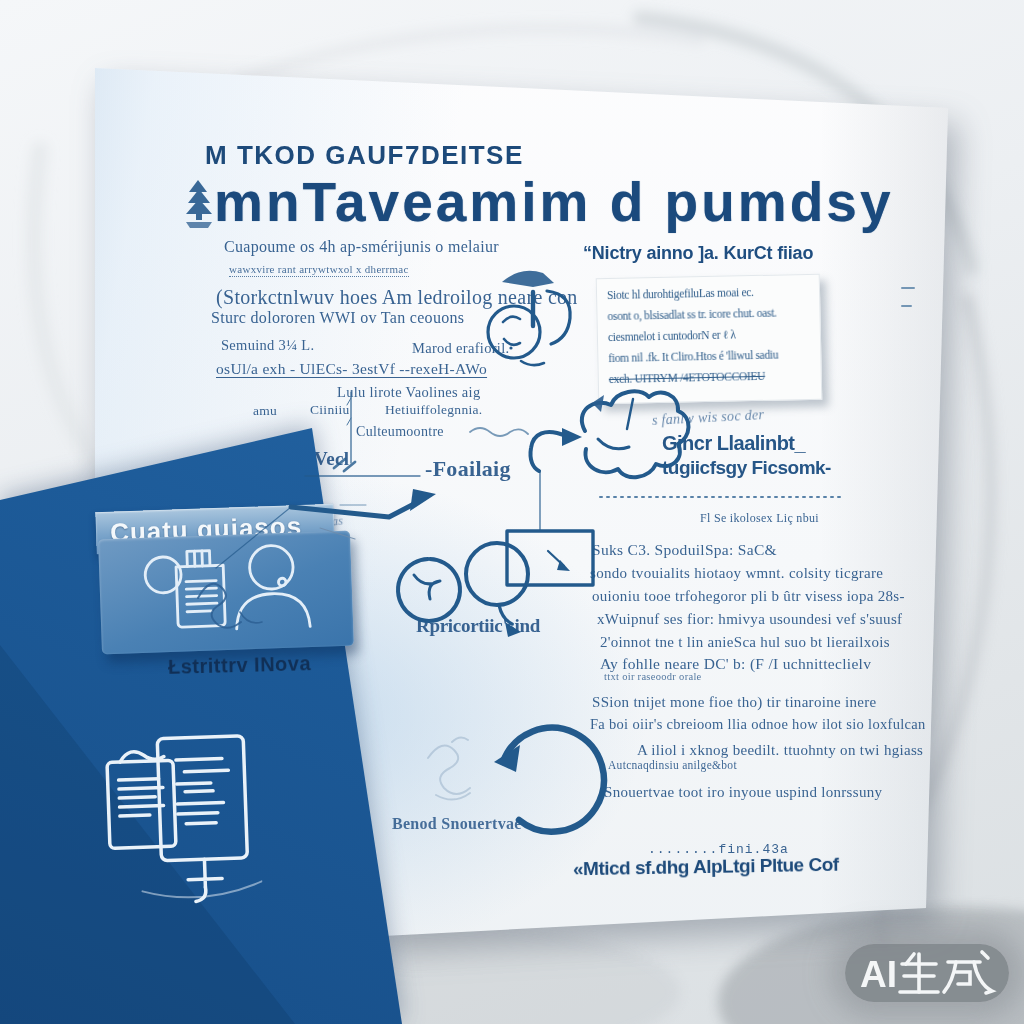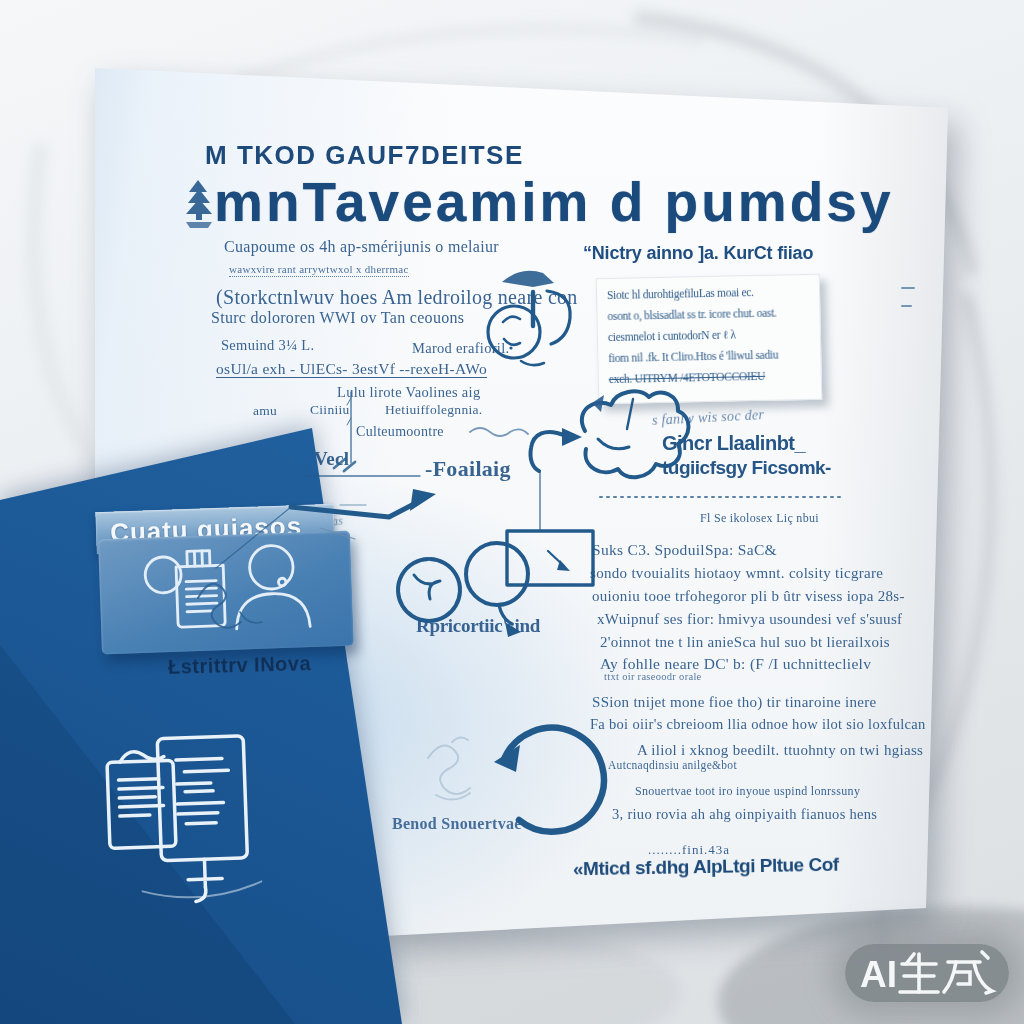--- a/index.html
+++ b/index.html
@@ -124,24 +124,23 @@
     <div class="t serif garble" style="left:590px;top:565px;font-size:15px;">sondo tvouialits hiotaoy wmnt. colsity ticgrare</div>
     <div class="t serif garble" style="left:592px;top:588px;font-size:15px;">ouioniu tooe trfohegoror pli b ûtr visess iopa 28s-</div>
     <div class="t serif garble" style="left:597px;top:611px;font-size:15px;">xWuipnuf ses fior: hmivya usoundesi vef s'suusf</div>
     <div class="t serif garble" style="left:600px;top:634px;font-size:15px;">2'oinnot tne t lin anieSca hul suo bt lierailxois</div>
     <div class="t serif garble" style="left:600px;top:655px;font-size:15.5px;">Ay fohlle neare DC' b: (F /I uchnitteclielv</div>
     <div class="t serif garble" style="left:604px;top:671px;font-size:10.5px;opacity:.8;">ttxt oir raseoodr orale</div>
     <div class="t serif garble" style="left:592px;top:694px;font-size:15px;">SSion tnijet mone fioe tho) tir tinaroine inere</div>
     <div class="t serif garble" style="left:590px;top:716px;font-size:14.5px;">Fa boi oiir's cbreioom llia odnoe how ilot sio loxfulcan</div>
     <div class="t serif garble" style="left:604px;top:742px;font-size:15px;margin-left:33px;">A iliol i xknog beedilt. ttuohnty on twi hgiass</div>
     <div class="t serif garble" style="left:608px;top:759px;font-size:11.5px;opacity:.9;">Autcnaqdinsiu anilge&amp;bot</div>
-    <div class="t serif garble" style="left:604px;top:784px;font-size:12px;margin-left:31px;">Snouertvae toot iro inyoue uspind lonrssuny</div>
-    <div class="t serif garble" style="left:612px;top:806px;font-size:14.5px;">3, riuo rovia ah ahg oinpiyaith fianuos hens</div>
-
-    <div class="t serif garble" style="left:648px;top:842px;font-size:13px;letter-spacing:1px;">........fini.43a</div>
+    <div class="t serif garble" style="left:604px;top:784px;font-size:15px;">Snouertvae toot iro inyoue uspind lonrssuny</div>
+
+    <div class="t serif garble" style="left:648px;top:842px;font-size:13px;letter-spacing:1px;font-family:Liberation Mono, monospace;">........fini.43a</div>
     <div class="t sans" style="left:573px;top:856px;font-size:19px;font-weight:bold;letter-spacing:-.5px;color:#1d4a7a;transform:rotate(-1deg);filter:blur(.25px);">«Mticd sf.dhg AlpLtgi Pltue Cof</div>
   </div>
 
   <div class="panel-wrap">
     <div class="panel-main"></div>
   </div>
   <div class="panel-fold"></div>
 
   <div class="side-header side">
     <span>Cuatu guiasos</span>

